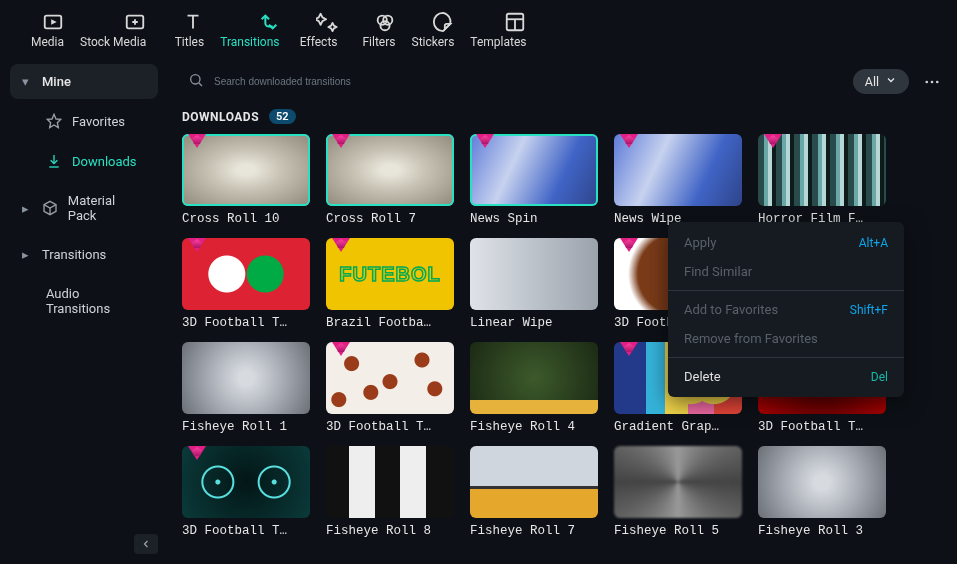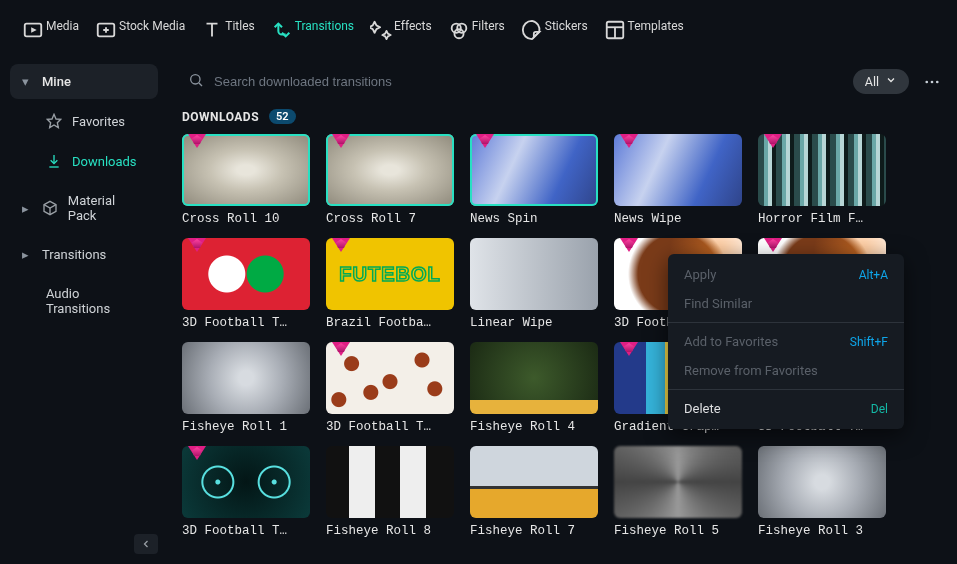--- a/index.html
+++ b/index.html
@@ -10,21 +10,21 @@
   color: #e6e6e6;
   overflow: hidden;
   font-size: 13px;
 }
 .topbar {
   display: flex; align-items: center; gap: 0;
   padding: 6px 14px 4px 14px;
   height: 58px;
 }
 .topitem {
-  display: flex; flex-direction: row; align-items: flex-start; justify-content: center;
+  display: flex; flex-direction: column; align-items: flex-end; justify-content: center;
   gap: 2px; padding: 0 8px; min-width: 58px;
   color: #d8d8d8; cursor: pointer;
 }
 .topitem.active { color: #28e0c2; }
 .topitem .icon { width: 22px; height: 22px; display:flex; align-items:center; justify-content:center; }
 .topitem .label { font-size: 12px; }
 .main { display: flex; height: calc(100% - 58px); }
 .sidebar {
   width: 168px; padding: 6px 10px 0 10px;
   display:flex; flex-direction:column; gap:4px;
@@ -51,21 +51,21 @@
 .toolbar {
   display:flex; align-items:center; gap:12px;
   padding: 6px 0 10px 0;
 }
 .searchwrap {
   flex:1; display:flex; align-items:center; gap:10px;
   color:#8b949e; padding:4px 6px;
 }
 .searchwrap input {
   flex:1; background:transparent; border:none; outline:none;
-  color:#ec4899; font-size:13px;
+  color:#ec4899; font-size:10px;
 }
 .searchwrap input::placeholder { color:#6e7681; }
 .filterchip {
   background:#30363d; color:#e6e6e6;
   padding:5px 12px; border-radius:14px;
   display:flex; align-items:center; gap:6px; font-size:12.5px; cursor:pointer;justify-content:space-between;
 }
 .kebab { width:22px; color:#c9d1d9; display:flex; justify-content:center; cursor:pointer;}
 .section-head {
   display:flex; align-items:center; gap:10px;
@@ -143,21 +143,21 @@
   radial-gradient(circle at 72% 50%,#fff 0 7px,transparent 8px);}
 .bg-teal { background: radial-gradient(circle at 50% 50%,#031616,#0b3a3a); }
 .bg-teal::before{content:"";position:absolute;inset:0;background:
   radial-gradient(circle at 28% 50%,#58e0e0 0 2px,transparent 3px 14px,#58e0e0 15px 16px,transparent 17px),
   radial-gradient(circle at 72% 50%,#58e0e0 0 2px,transparent 3px 14px,#58e0e0 15px 16px,transparent 17px);}
 .bg-piano { background: linear-gradient(90deg,#111 0 18%,#eee 18% 38%,#111 38% 58%,#eee 58% 78%,#111 78% 100%);}
 .bg-bus { background: linear-gradient(180deg,#cfd6dd 0 55%,#333 55% 60%,#e6a82c 60% 100%); }
 .bg-swirl { background: conic-gradient(from 90deg at 50% 50%, #444,#999,#444,#999,#444); filter:blur(.8px);}
 
 .ctxmenu {
-  position:absolute; top:196px; left:500px;
+  position:absolute; top:164px; left:500px;
   width:236px; background:#161b22; border-radius:6px;
   box-shadow: 0 6px 22px rgba(0,0,0,.55);
   padding:6px 0; z-index:50;
 }
 .ctxitem {
   display:flex; align-items:center; justify-content:space-between;
   padding:7px 16px; font-size:13px; cursor:pointer;
 }
 .ctxitem.disabled { color:#5a6069; cursor:default; }
 .ctxitem.enabled { color:#dedfe1; }

